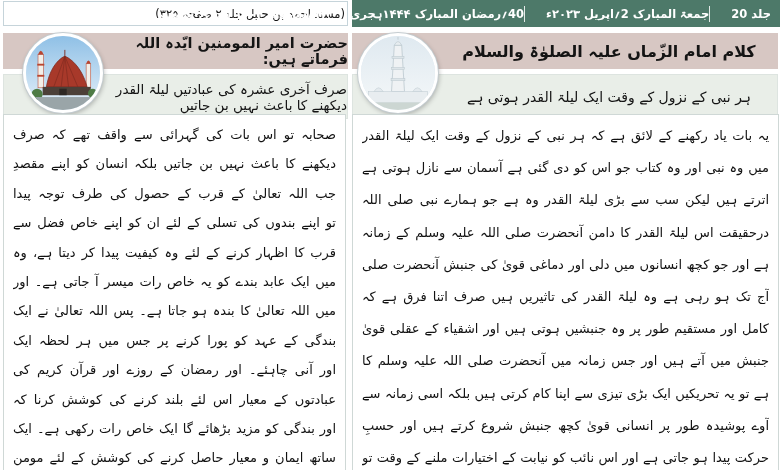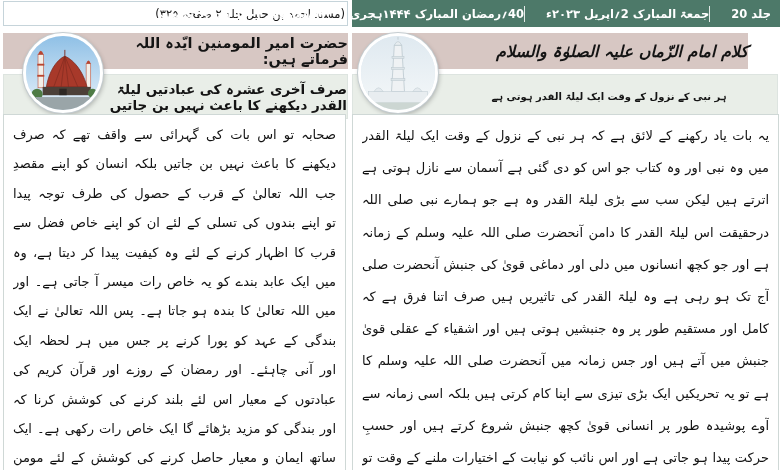--- a/index.html
+++ b/index.html
@@ -18,32 +18,32 @@
     position:absolute;left:352px;top:0;width:428px;height:27px;
     background:#4d7969;color:#ffffff;direction:rtl;
     display:flex;align-items:center;justify-content:space-between;
     padding:0 9px;box-sizing:border-box;font-size:11.5px;font-weight:bold;
   }
   .date-item{white-space:nowrap;padding:1px 0;}
   .date-item:not(:last-child){border-left:1px solid rgba(255,255,255,.85);padding-left:21px;}
   
   .kicker{
     position:absolute;top:33px;height:36px;background:#d7c7c3;
-    display:flex;align-items:center;direction:rtl;
+    display:flex;align-items:center;justify-content:center;direction:rtl;
     font-weight:bold;box-sizing:border-box;
   }
   .headline{
     position:absolute;top:74px;height:45px;background:#e9eee8;border:1px solid #dde4e0;
     display:flex;align-items:center;justify-content:center;direction:rtl;
-    font-weight:bold;box-sizing:border-box;
+    font-weight:normal;box-sizing:border-box;
   }
   .kicker.left-col{left:3px;width:345px;padding-left:102px;font-size:14.5px;}
   .headline.left-col{left:3px;width:345px;padding-left:102px;font-size:13.5px;}
-  .kicker.right-col{left:352px;width:396px;padding-left:88px;font-size:16px;font-style:italic;}
-  .headline.right-col{left:352px;width:426px;padding-left:88px;font-size:10px;}
+  .kicker.right-col{left:352px;width:426px;padding-left:88px;font-size:16px;}
+  .headline.right-col{left:352px;width:426px;padding-left:88px;font-size:14px;}
   
   .circ{
     position:absolute;width:74px;height:74px;border-radius:50%;
     border:3px solid #ffffff;overflow:hidden;
     box-shadow:0 0 0 1px #c4ccd0,1px 2px 5px rgba(0,0,0,.28);
     background:#dce8f2;
   }
   .circ.left-photo{left:23px;top:33px;}
   .circ.right-photo{left:358px;top:33px;}
   .circ svg{display:block;width:100%;height:100%;}

